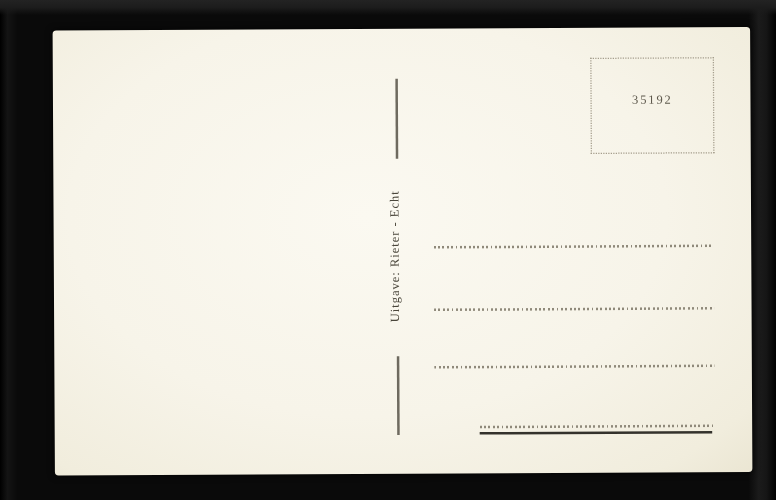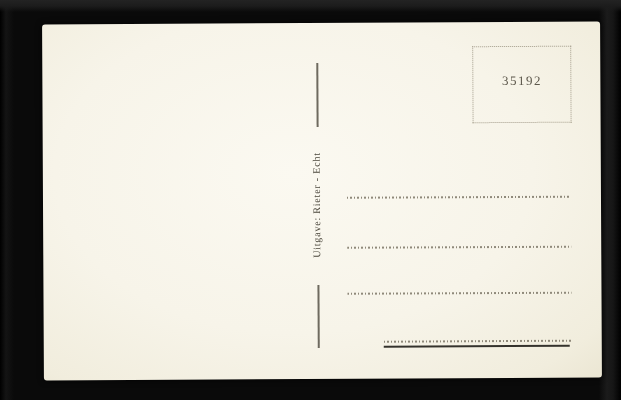--- a/index.html
+++ b/index.html
@@ -33,21 +33,21 @@
   .stamp-box{
     position:absolute;
     left:430px;top:24px;
     width:99px;height:77px;
     border:1px dotted #a49d8c;
     box-sizing:border-box;
     display:flex;align-items:center;justify-content:center;
   }
   .stamp-number{
     color:#5d584c;
-    font-size:13px;
+    font-size:10px;
     letter-spacing:1.5px;
     transform:translateY(-4px);
   }
   .divider-line{
     position:absolute;
     left:274px;
     width:1.5px;
     background:#6e6a5f;
   }
   .divider-line.top{top:40px;height:64px;}

